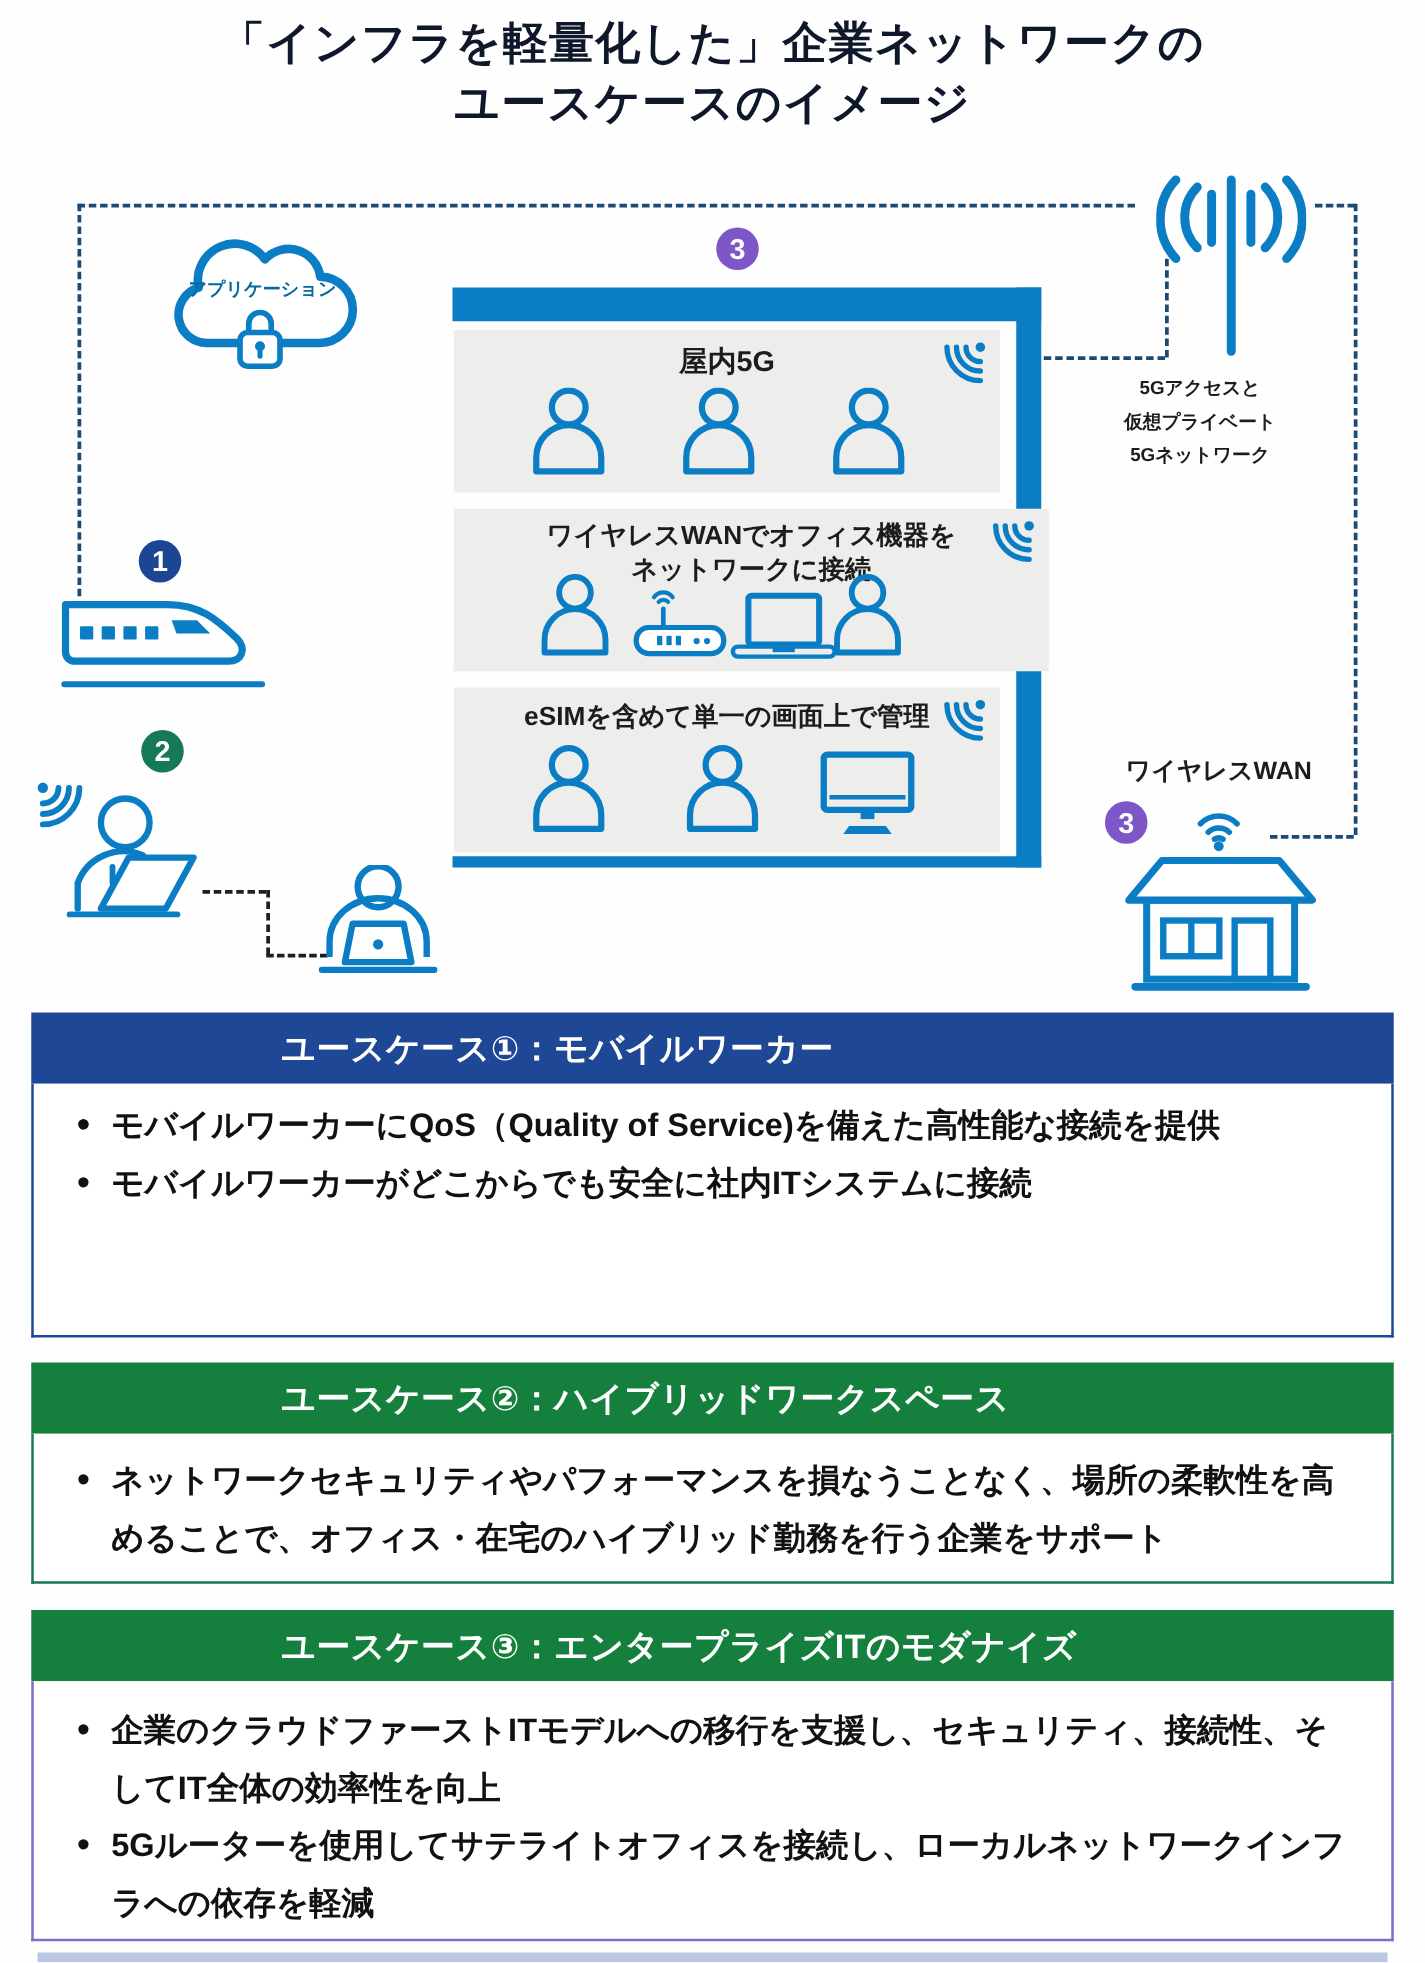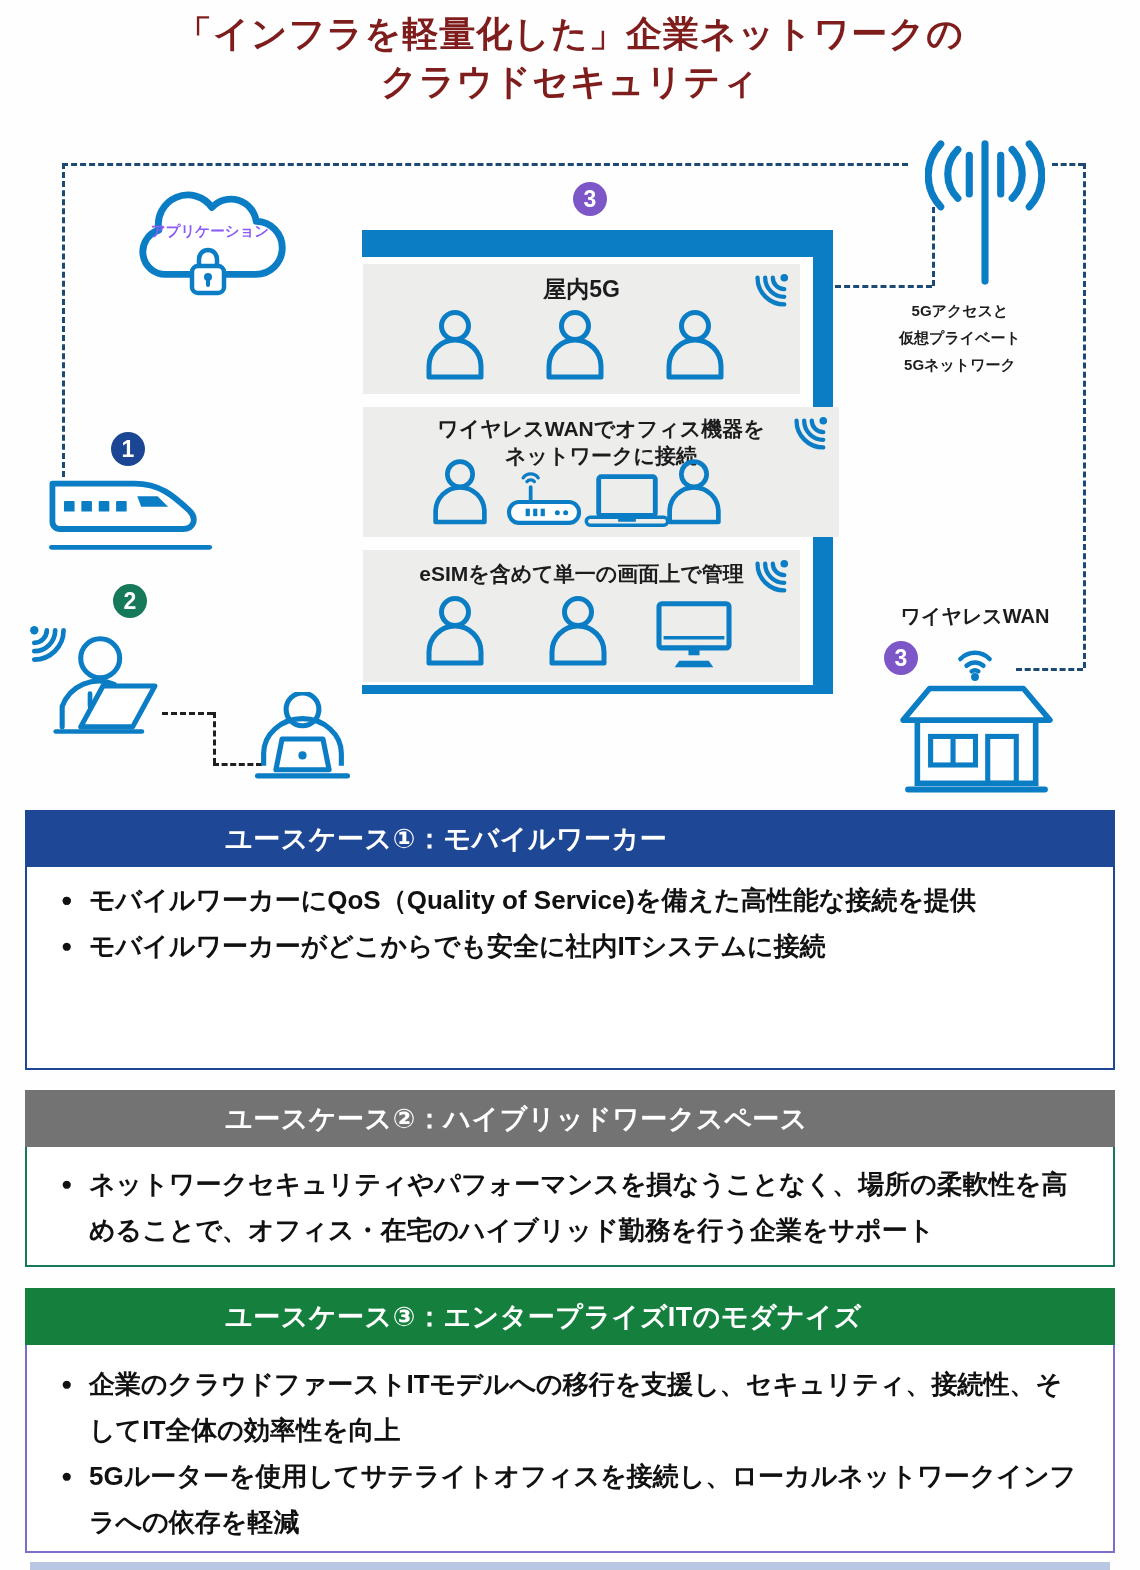--- a/index.html
+++ b/index.html
@@ -2,21 +2,21 @@
 <html><head>
 <meta charset="utf-8">
 <style>
   html,body{margin:0;padding:0;background:#ffffff;}
   #canvas{
     position:relative;width:1140px;height:1570px;background:#fefefe;overflow:hidden;
     font-family:"Liberation Sans","DejaVu Sans",sans-serif;color:#1a1a1a;
   }
   .abs{position:absolute;}
   
-  .title{top:10px;left:0;width:1140px;text-align:center;color:#7f1d1d;
+  .title{top:10px;left:0;width:1140px;text-align:center;color:#0f172a;
          font-size:36px;font-weight:800;line-height:1.32;letter-spacing:1px;}
   
   .dash-h{border-top:3px dashed #1c4a74;height:0;}
   .dash-v{border-left:3px dashed #1c4a74;width:0;}
   .dash-h.black{border-top-color:#1f1f1f;}
   .dash-v.black{border-left-color:#1f1f1f;}
   
   .blue{color:#0b7dc5;}
   svg{display:block;}
   
@@ -34,21 +34,21 @@
   .wifi-mirror{transform:scaleX(-1);}
   
   .caption{font-weight:700;color:#1c1c1c;text-align:center;}
   
   .uc-header{left:25px;width:1090px;height:57px;display:flex;align-items:center;
              color:#ffffff;font-size:27px;font-weight:800;padding-left:200px;
              box-sizing:border-box;letter-spacing:0.5px;}
   .uc-body{left:25px;width:1090px;background:#ffffff;box-sizing:border-box;
            border:2px solid;border-top:none;padding:10px 26px 0 34px;}
   .uc1 .uc-header{background:#1e4795;} .uc1 .uc-body{border-color:#1e4795;}
-  .uc2 .uc-header{background:#737373;} .uc2 .uc-body{border-color:#16795a;}
+  .uc2 .uc-header{background:#15803d;} .uc2 .uc-body{border-color:#16795a;}
   .uc3 .uc-header{background:#15803d;} .uc3 .uc-body{border-color:#7a6fc9;}
   .bullet{position:relative;padding-left:28px;font-size:26px;font-weight:600;
           line-height:46px;color:#111;}
   .bullet .mark{position:absolute;left:0;top:0;font-size:19px;}
   
   .strip{left:30px;top:1562px;width:1080px;height:8px;background:#b9c7e2;}
 </style>
 </head>
 <body>
 
@@ -66,41 +66,41 @@
       <path d="M11,21 A18,18 0 0 1 37,21 M16.5,27 A11,11 0 0 1 31.5,27 M21,32 A5.5,5.5 0 0 1 27,32" fill="none" stroke="currentColor" stroke-width="4" stroke-linecap="round"></path>
       <circle cx="24" cy="37" r="3.5" fill="currentColor"></circle>
     </g>
   </defs>
 </svg>
 
 <div id="canvas">
 
   <div class="abs title">
     <div>「インフラを軽量化した」企業ネットワークの</div>
-    <div>クラウドセキュリティ</div>
+    <div>ユースケースのイメージ</div>
   </div>
 
   <div class="abs dash-h" style="left:62px;top:163px;width:846px;"></div>
   <div class="abs dash-h" style="left:1052px;top:163px;width:32px;"></div>
   <div class="abs dash-v" style="left:62px;top:163px;height:314px;"></div>
   <div class="abs dash-v" style="left:1083px;top:163px;height:505px;"></div>
   <div class="abs dash-h" style="left:1016px;top:668px;width:67px;"></div>
   <div class="abs dash-v" style="left:932px;top:207px;height:79px;"></div>
   <div class="abs dash-h" style="left:835px;top:285px;width:97px;"></div>
 
   <div class="abs dash-h black" style="left:162px;top:712px;width:51px;"></div>
   <div class="abs dash-v black" style="left:213px;top:712px;height:52px;"></div>
   <div class="abs dash-h black" style="left:213px;top:763px;width:49px;"></div>
 
   <div class="abs blue" style="left:125px;top:178px;">
     <svg width="168" height="118" viewBox="0 0 170 120">
       <path d="M41,98 A23,23 0 0 1 34,53 A30,30 0 0 1 88,30 A26,26 0 0 1 133,44 A22,22 0 0 1 132,98 Z" fill="#ffffff" stroke="currentColor" stroke-width="7" stroke-linejoin="round"></path>
     </svg>
   </div>
-  <div class="abs" style="left:135px;top:222px;width:150px;text-align:center;font-size:14.5px;font-weight:700;color:#8b5cf6;">アプリケーション</div>
+  <div class="abs" style="left:135px;top:222px;width:150px;text-align:center;font-size:14.5px;font-weight:700;color:#0369a1;">アプリケーション</div>
   <div class="abs blue" style="left:186px;top:244px;">
     <svg width="44" height="52" viewBox="0 0 44 52">
       <path d="M13,24 V15 a9,9 0 0 1 18,0 V24" fill="none" stroke="currentColor" stroke-width="4.5"></path>
       <rect x="6" y="22" width="32" height="27" rx="6" fill="#ffffff" stroke="currentColor" stroke-width="4.5"></rect>
       <circle cx="22" cy="33" r="4" fill="currentColor"></circle>
       <rect x="20" y="34" width="4" height="9" rx="2" fill="currentColor"></rect>
     </svg>
   </div>
 
   <div class="abs badge b3" style="left:573px;top:182px;">3</div>

